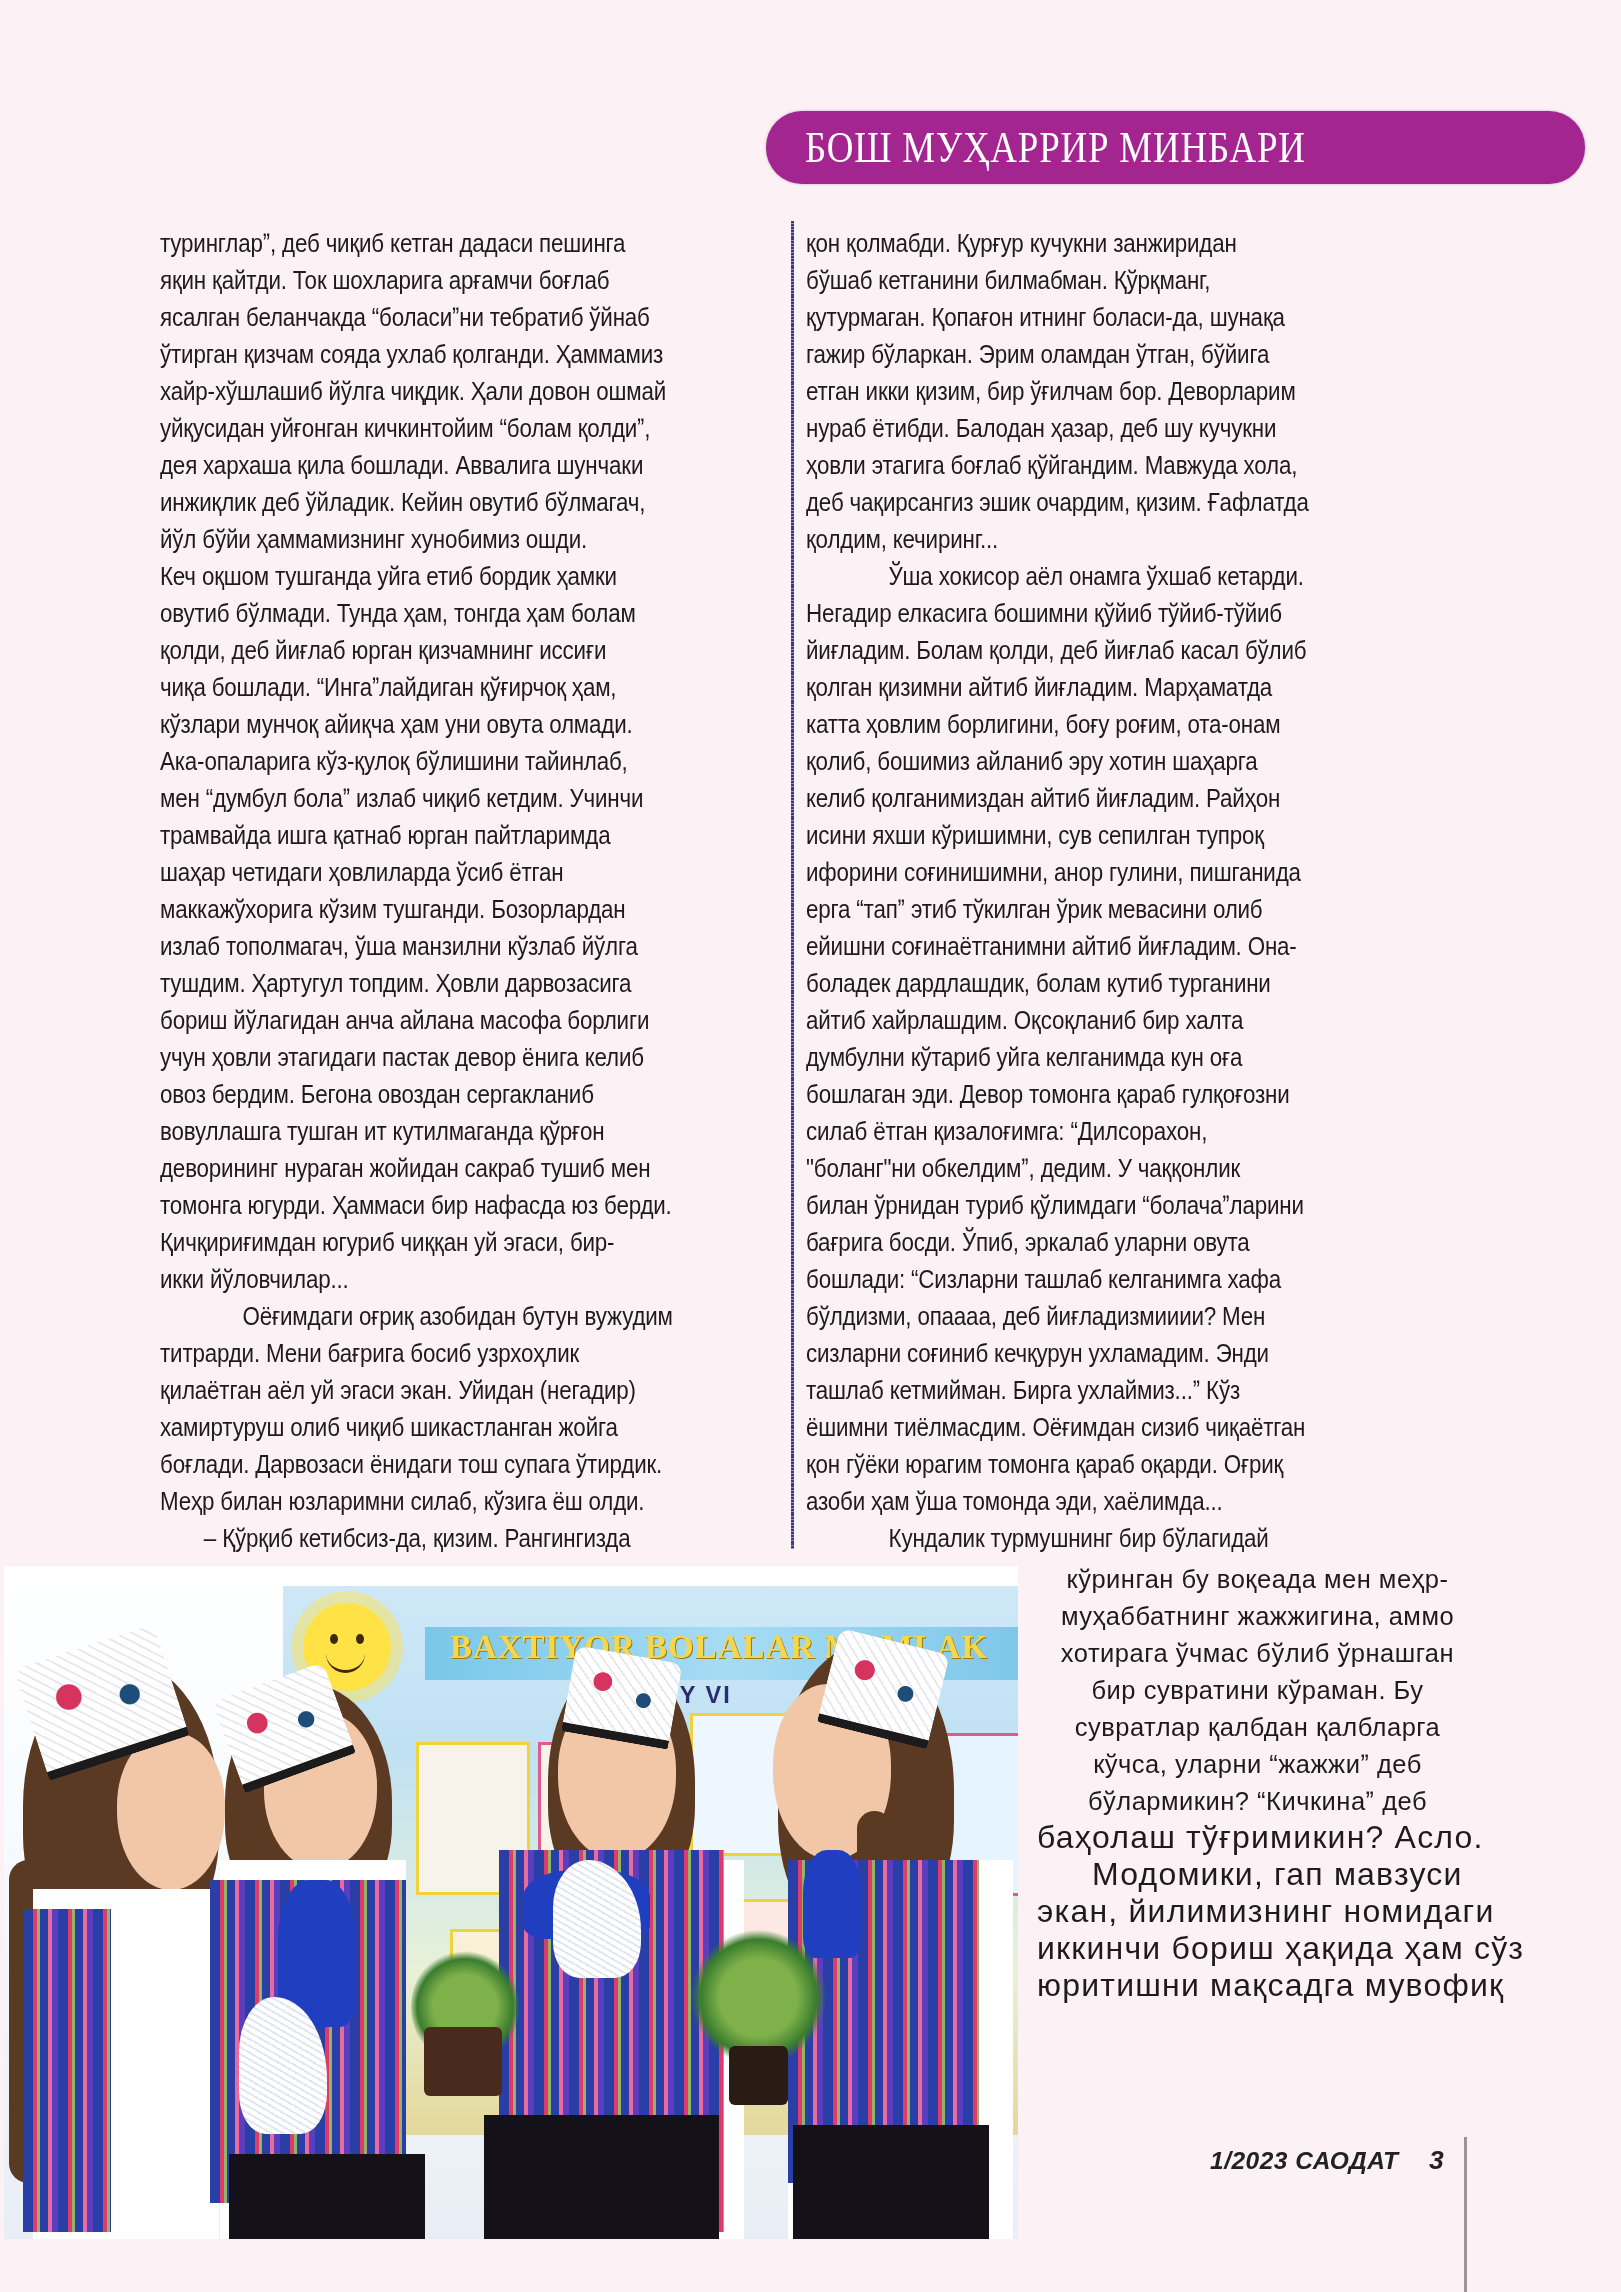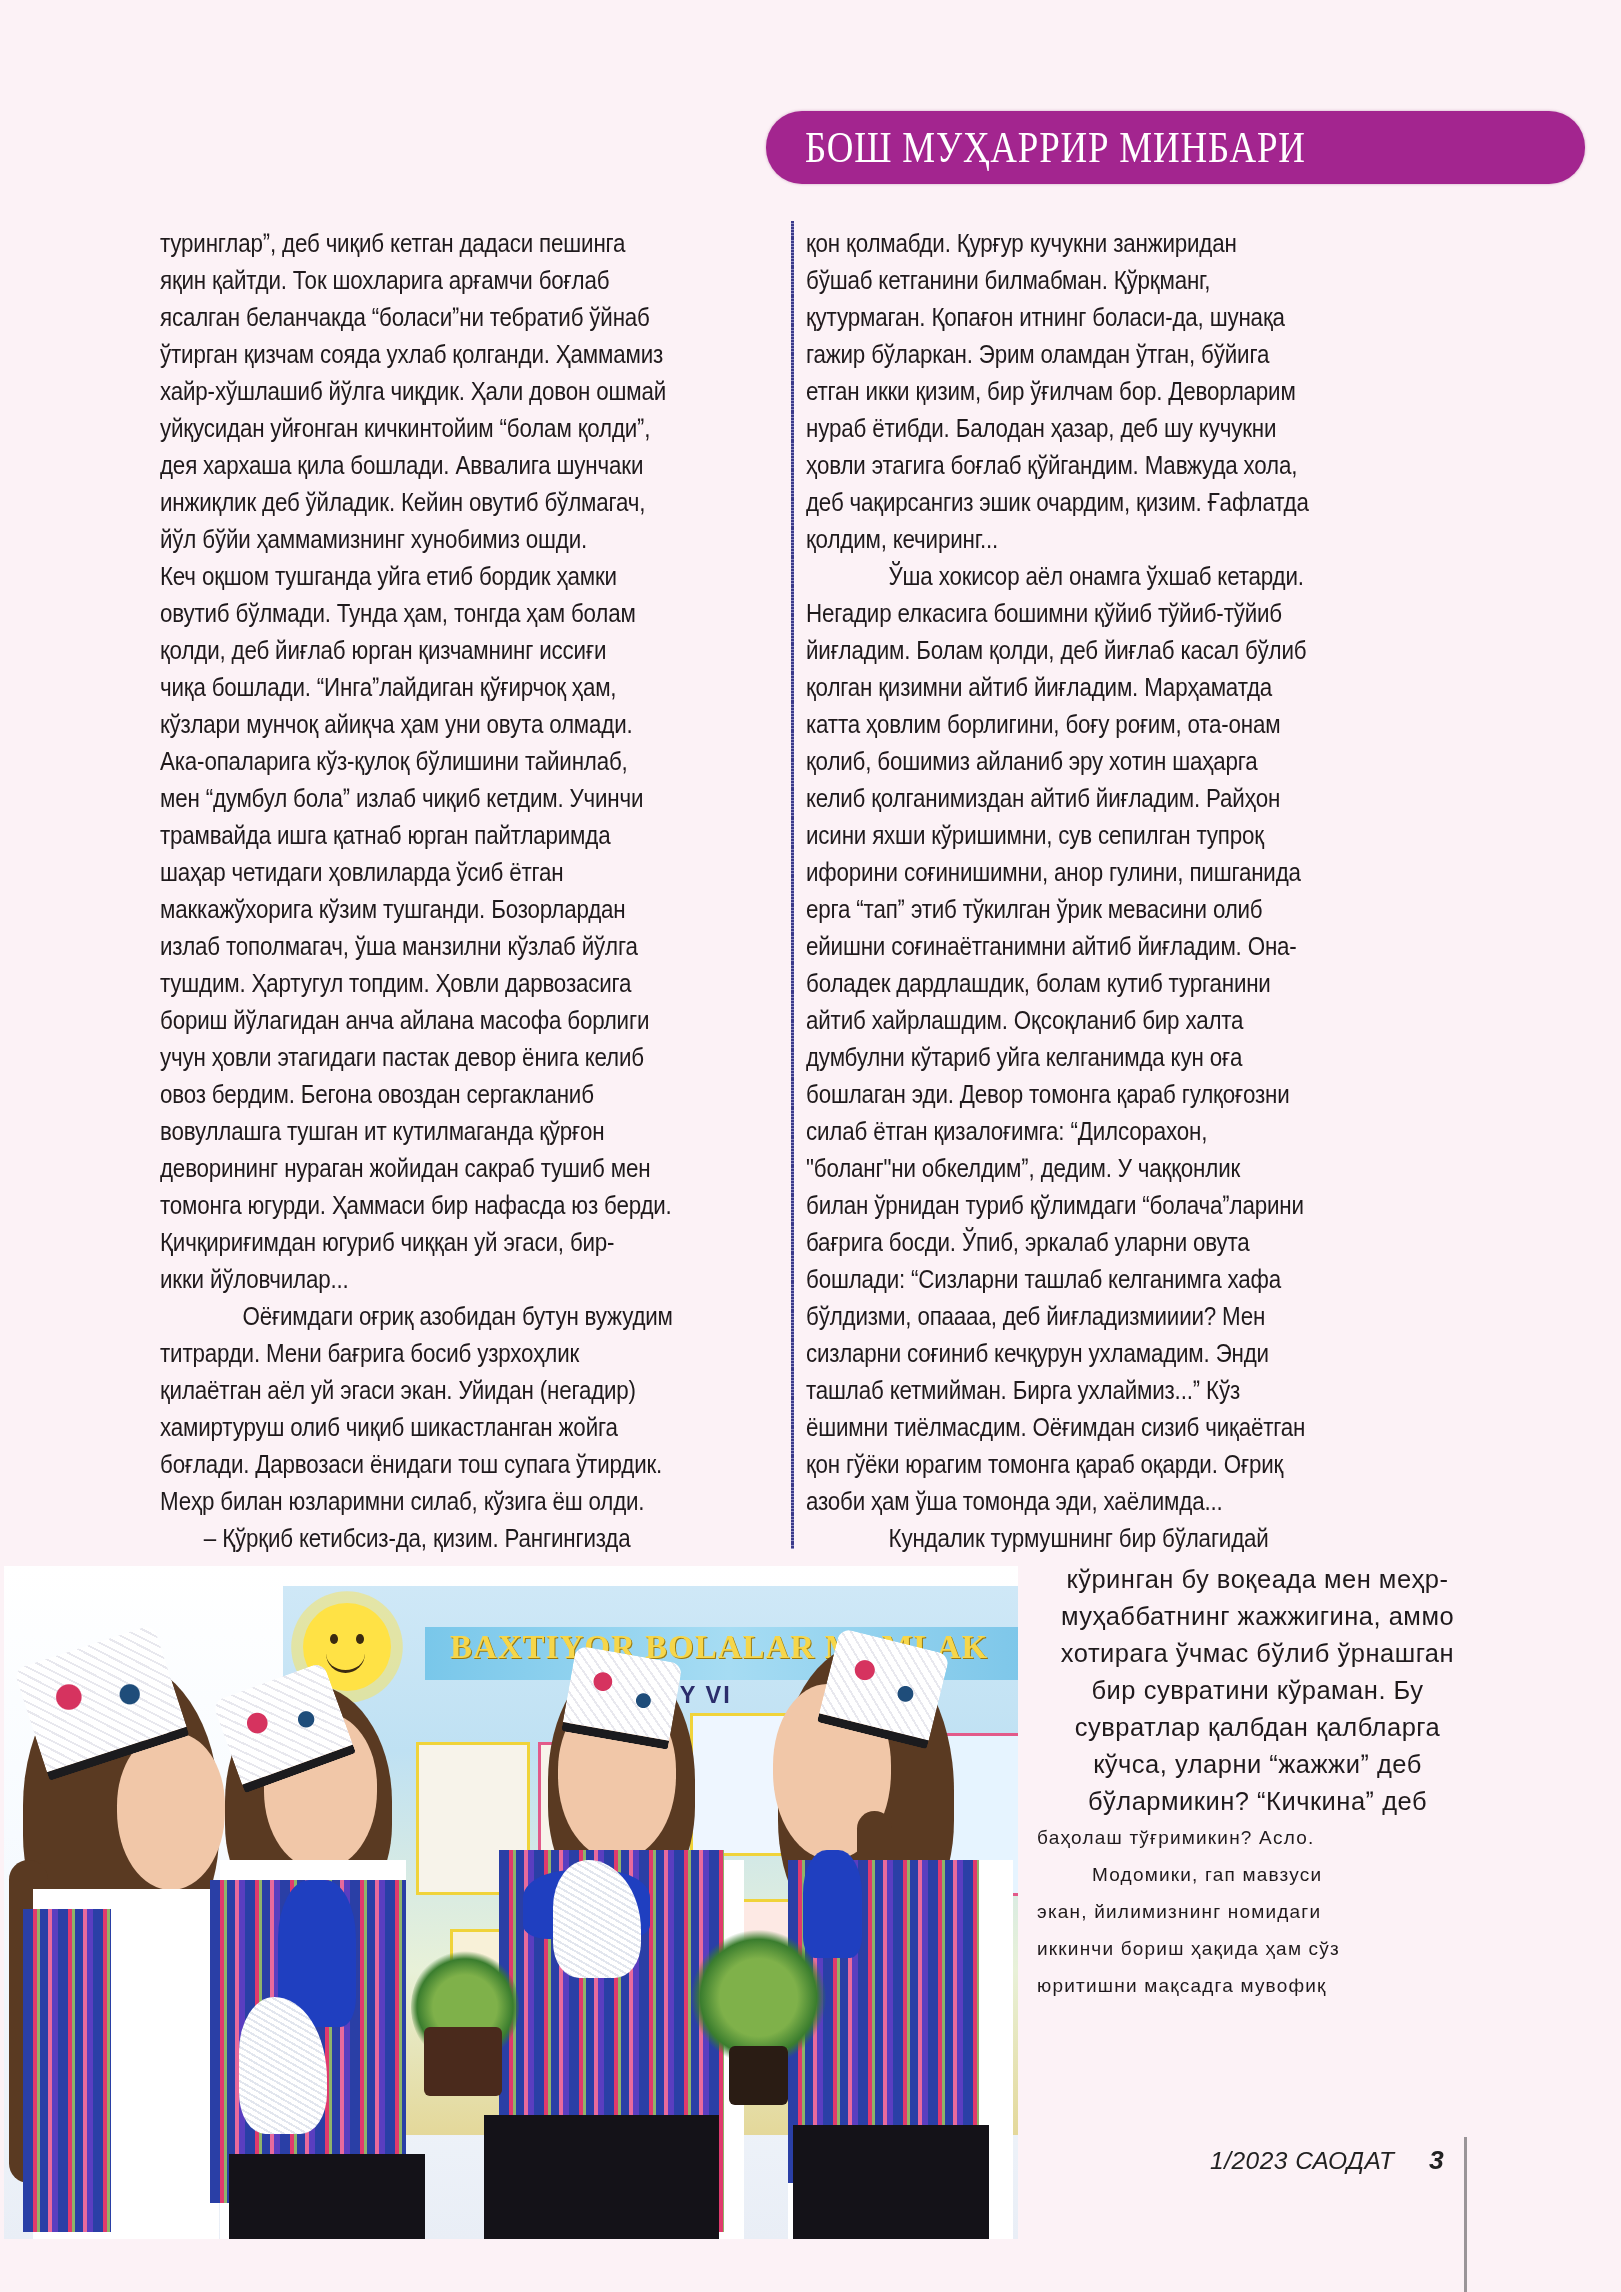--- a/index.html
+++ b/index.html
@@ -27,21 +27,21 @@
       letter-spacing: -0.2px;
     }
     .col p { margin: 0; white-space: nowrap; transform: scaleX(0.86); transform-origin: left center; }
     .col p.ind { padding-left: 96px; }
     .col p.ind2 { padding-left: 51px; }
     #col-left { left: 116px; top: 225px; width: 657px; margin-left: 44px; }
     #col-right { left: 806px; top: 225px; width: 676px; }
     #col-right-lower { left: 1037px; top: 1561px; width: 441px; text-align: center; }
     #col-right-lower p { transform: none; letter-spacing: 0.5px; font-size: 25.5px; }
     #col-right-tail { left: 1037px; top: 1819px; width: 441px; }
-    #col-right-tail p { transform: none; letter-spacing: 1.2px; font-size: 19px; }
+    #col-right-tail p { transform: none; letter-spacing: 1.2px; font-size: 32px; }
     #col-right-tail p.ind { padding-left: 55px; }
     .divider {
       position: absolute; left: 791px; top: 221px; width: 2.9px; height: 1328px;
       background: repeating-linear-gradient(to bottom, #3b3a8a 0 2px, #8e8dc4 2px 2.9px);
     }
     .photo {
       position: absolute; left: 3.9px; top: 1566px; width: 1014px; height: 673px;
       overflow: hidden;
       background: linear-gradient(180deg, #ffffff 0%, #f7fbff 40%, #e9eef6 100%);
     }
@@ -92,21 +92,21 @@
         #e96a9c 25.5px 29px, #5a3ec0 29px 35px);
     }
     .photo .shirt { position: absolute; background: #ffffff; }
     .photo .tie { position: absolute; background: #1f3fc0; border-radius: 40% 40% 20% 20%; }
     .photo .skirt { position: absolute; background: #141218; }
     .photo .plant { position: absolute; border-radius: 50%; background: radial-gradient(circle, #7fb14a 0 40%, #3a7d2e 60%, transparent 70%); }
     .photo .pot { position: absolute; background: #4a2a1c; border-radius: 5.9px; }
     .photo .swan { position: absolute; border-radius: 40% 60% 30% 30%; background: repeating-linear-gradient(30deg, #ffffff 0 3.9px, #e2e6ee 3.9px 5.9px); }
     .footer-issue {
       position: absolute; left: 1210px; top: 2147px; font-size: 24.5px; font-style: italic;
-      color: #222; letter-spacing: 0.5px;
+      color: #222; letter-spacing: 0.5px; font-weight: bold;
     }
     .footer-page {
       position: absolute; left: 1429px; top: 2145px; font-size: 26.5px; font-weight: bold; font-style: italic;
       color: #222;
     }
     .footer-rule {
       position: absolute; left: 1464px; top: 2137px; width: 2.9px; height: 156px; background: #9a9598;
     }
   </style>
 </head>

